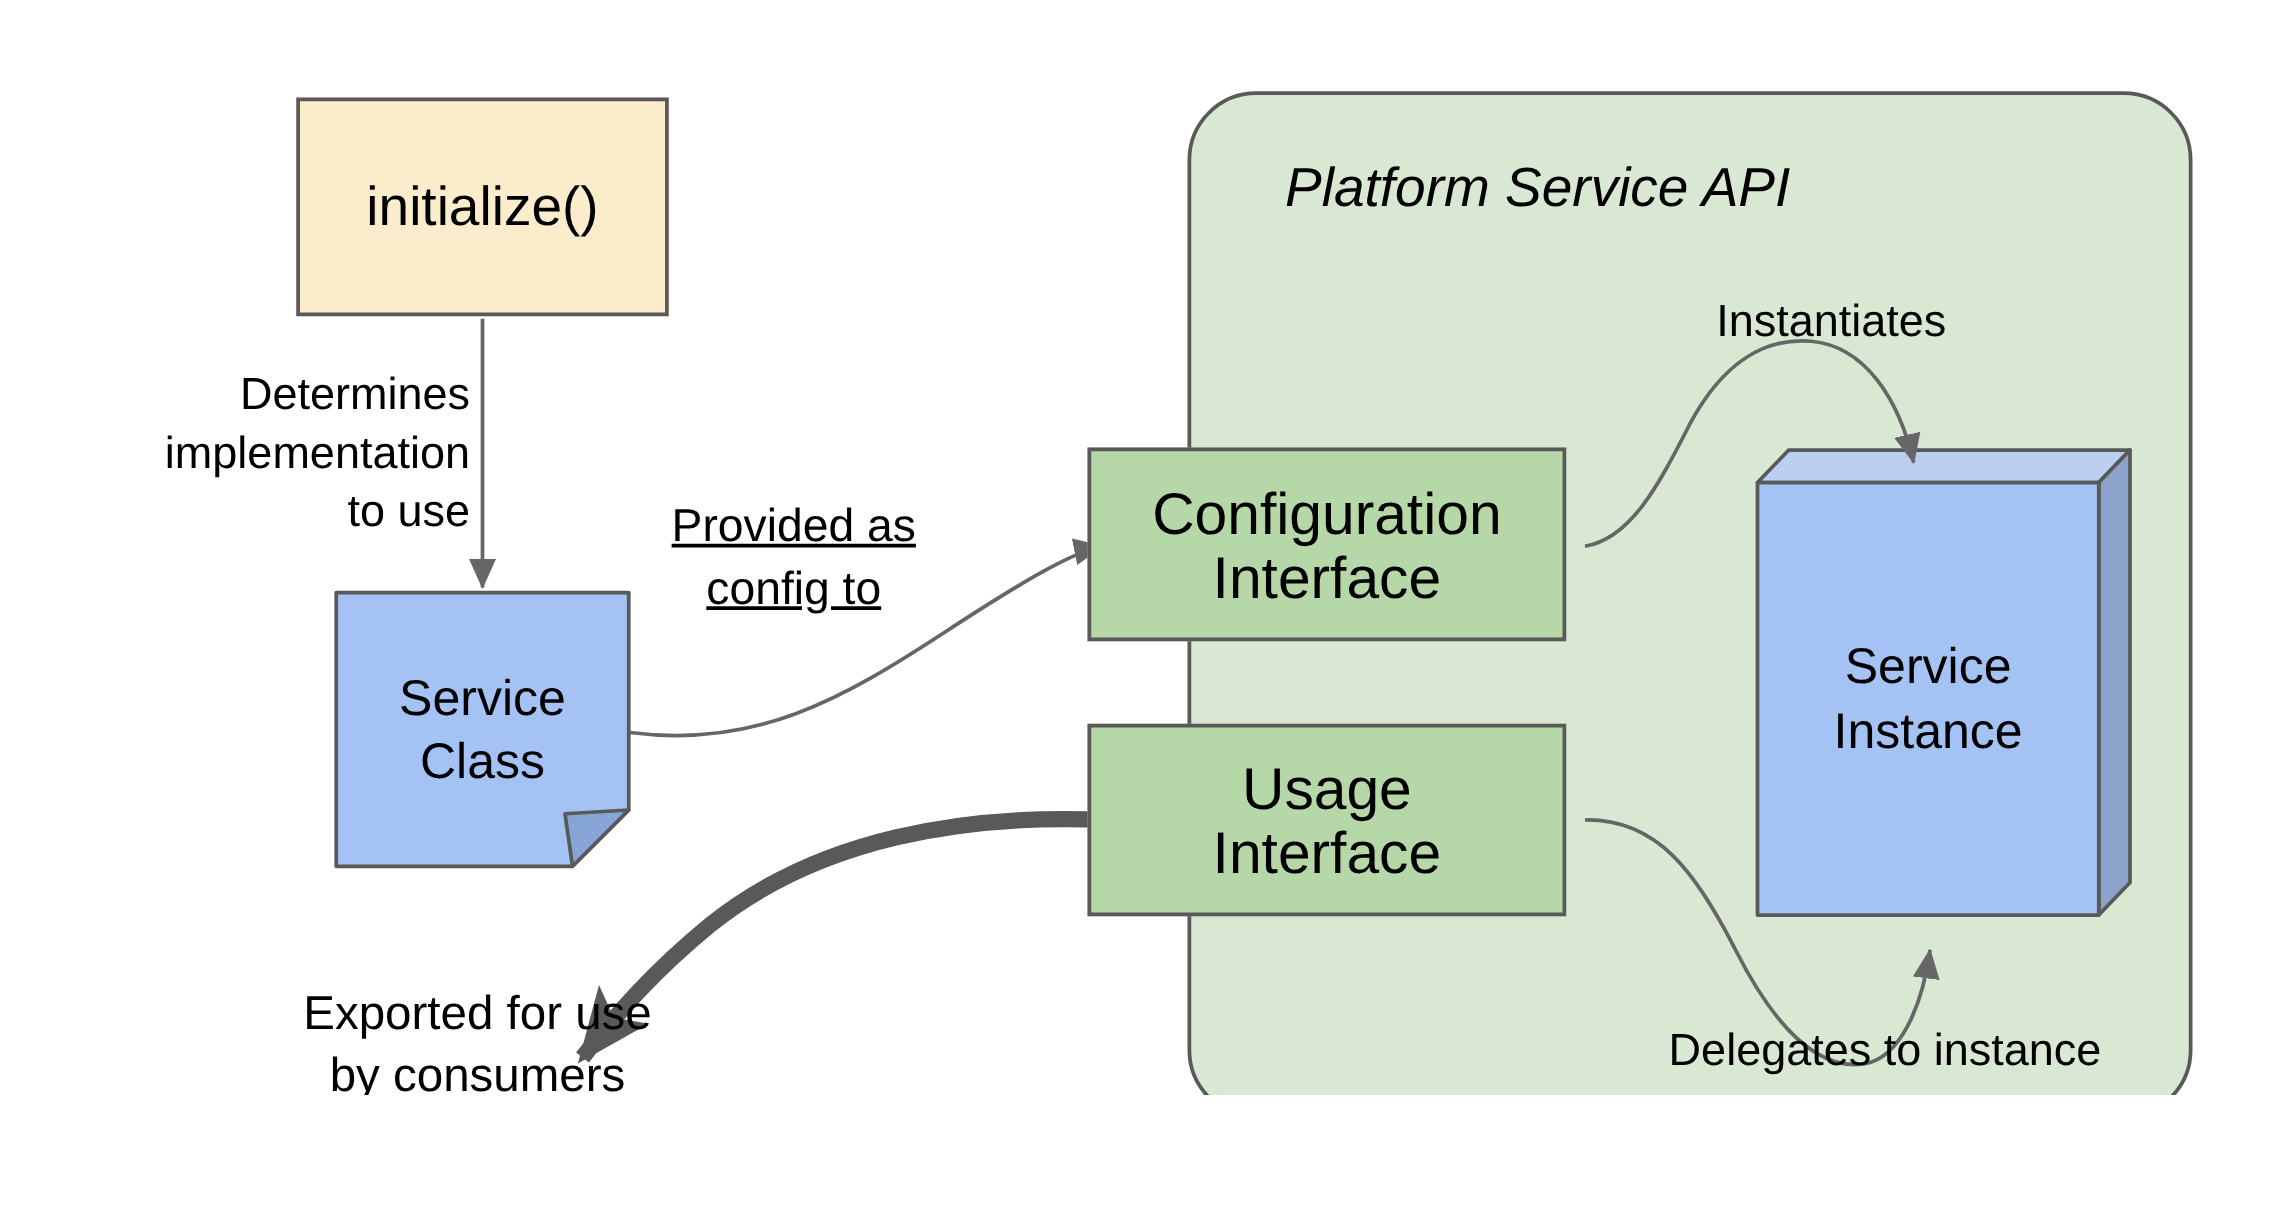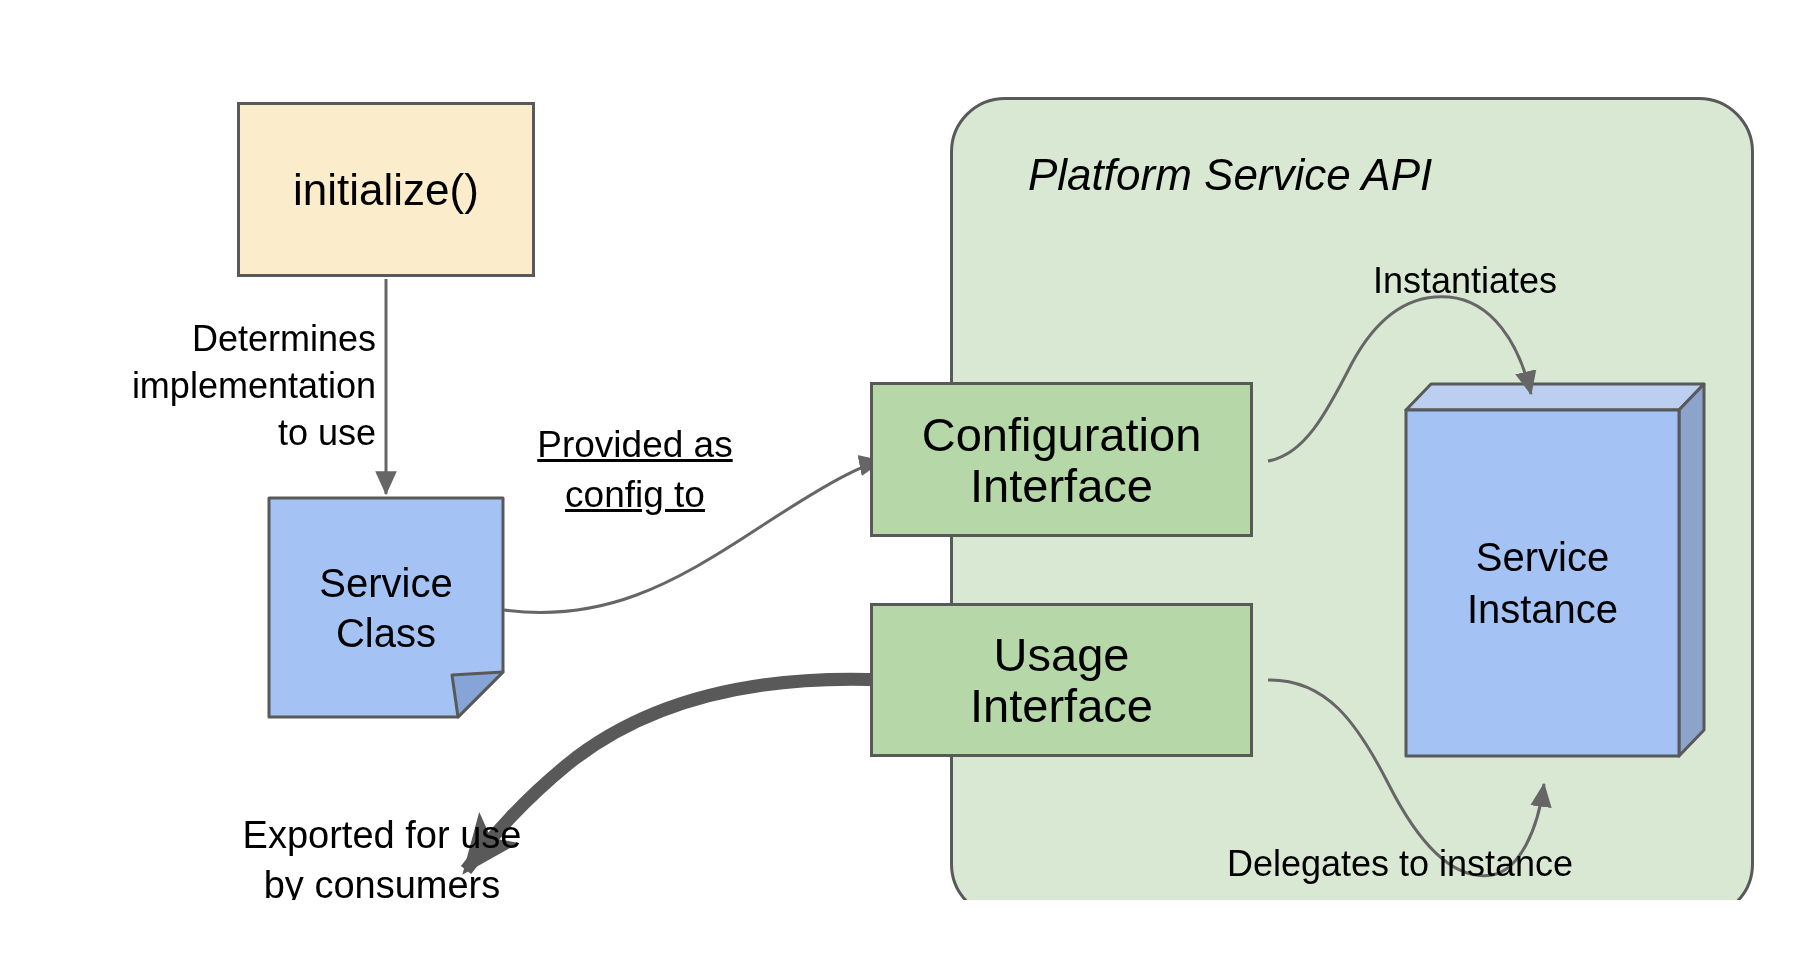--- a/index.html
+++ b/index.html
@@ -3,21 +3,20 @@
 <meta charset="utf-8">
 <style>
   html,body{margin:0;padding:0;background:#fff;}
   .canvas{
     position:relative;
     width:1818px;height:876px;
     background:var(--canvas-bg,#ffffff);
     font-family:"Liberation Sans","DejaVu Sans",sans-serif;
     color:var(--text-color,#000);
     overflow:hidden;
-    margin-top:24px;
   }
   .abs{position:absolute;}
   .multiline{white-space:pre-line;}
   
   .shape-box{
     position:absolute;
     box-sizing:border-box;
     border:3px solid var(--border-color,#595959);
     display:flex;align-items:center;justify-content:center;
     text-align:center;
@@ -53,21 +52,21 @@
   .note-label{
     left:269px;top:474px;width:234px;height:219px;
     display:flex;align-items:center;justify-content:center;text-align:center;
     font-size:40px;line-height:50px;
   }
   
   .ann{position:absolute;font-size:36px;line-height:48px;}
   .ann-determines{left:106px;top:291px;width:270px;text-align:right;line-height:47px;}
   .ann-provided{left:500px;top:396px;width:270px;text-align:center;font-size:37px;line-height:50px;text-decoration:underline;}
   .ann-instantiates{left:1340px;top:233px;width:250px;text-align:center;}
-  .ann-delegates{left:1200px;top:816px;width:400px;text-align:center;}
+  .ann-delegates{left:1308px;top:816px;width:400px;text-align:center;}
   .ann-exported{left:202px;top:786px;width:360px;text-align:center;font-size:38px;line-height:50px;}
   
   svg.layer{position:absolute;left:0;top:0;}
   .note-body{fill:var(--note-fill,#a4c2f4);stroke:var(--border-color,#595959);stroke-width:3;stroke-linejoin:round;}
   .note-fold{fill:var(--note-fold-fill,#87a4d8);stroke:var(--border-color,#595959);stroke-width:3;stroke-linejoin:round;}
   .cube-top{fill:var(--cube-top-fill,#bccff1);}
   .cube-side{fill:var(--cube-side-fill,#8ca3cc);}
   .cube-front{fill:var(--cube-front-fill,#a4c2f4);}
   .cube-face{stroke:var(--border-color,#4f5458);stroke-width:3;stroke-linejoin:round;}
   .conn{fill:none;stroke:var(--connector-color,#666666);stroke-width:3;}

